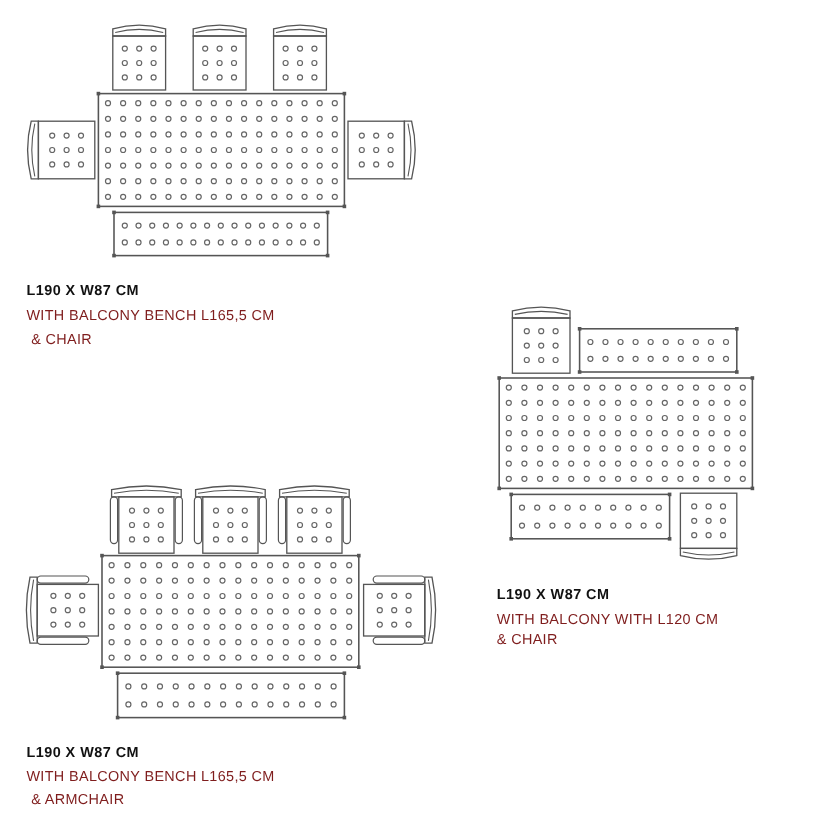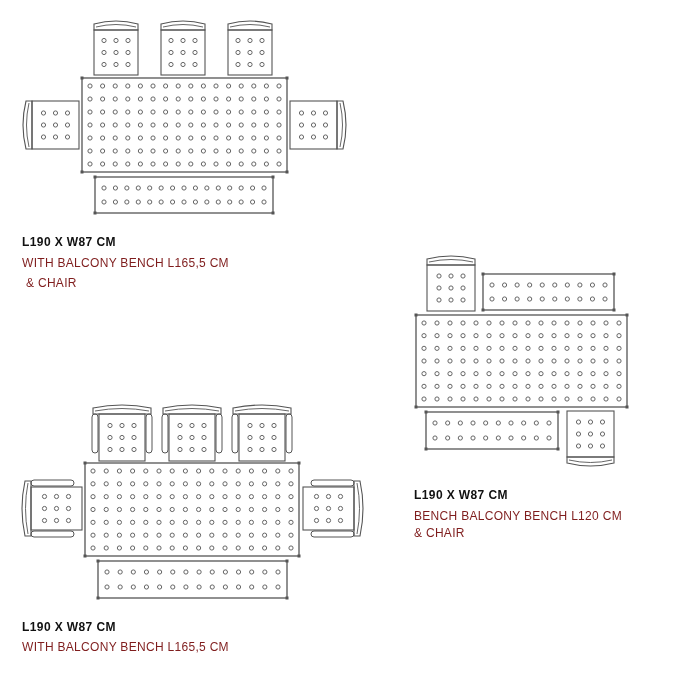--- a/index.html
+++ b/index.html
@@ -693,20 +693,21 @@
 </svg>
 
 <div class="caption" id="caption-1">
   <span class="title">L190 X W87 CM</span>
   <span class="line">WITH BALCONY BENCH L165,5 CM</span>
   <span class="line">&amp; CHAIR</span>
 </div>
 
 <div class="caption" id="caption-2">
   <span class="title">L190 X W87 CM</span>
-  <span class="line">BENCH BALCONY BENCH L120 CM</span>
+  <span class="line">WITH BALCONY WITH L120 CM</span>
   <span class="line">&amp; CHAIR</span>
 </div>
 
 <div class="caption" id="caption-3">
   <span class="title">L190 X W87 CM</span>
   <span class="line">WITH BALCONY BENCH L165,5 CM</span>
+  <span class="line">&amp; ARMCHAIR</span>
 </div>
 
 </body></html>

